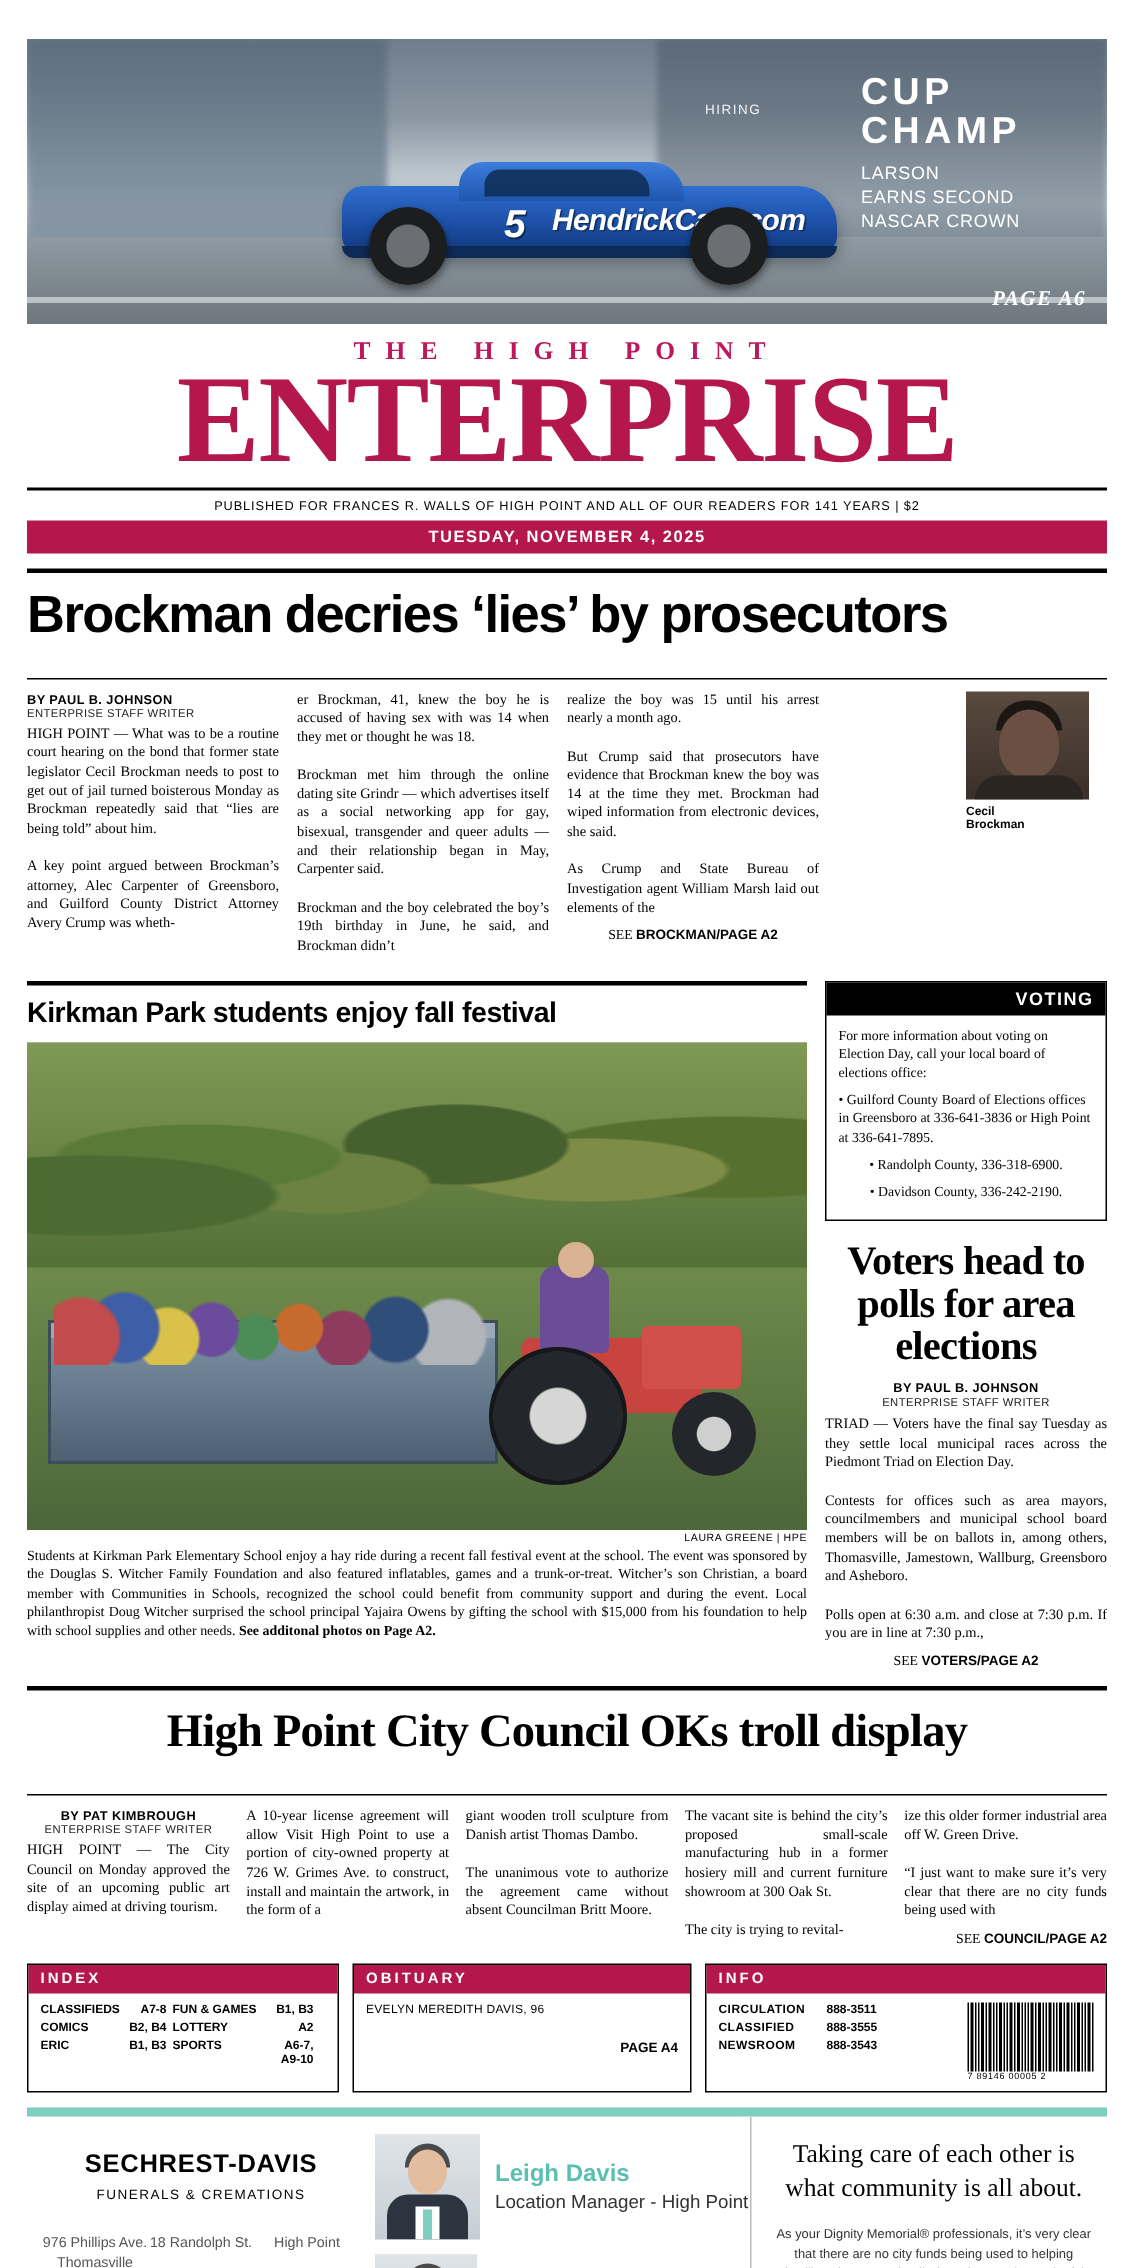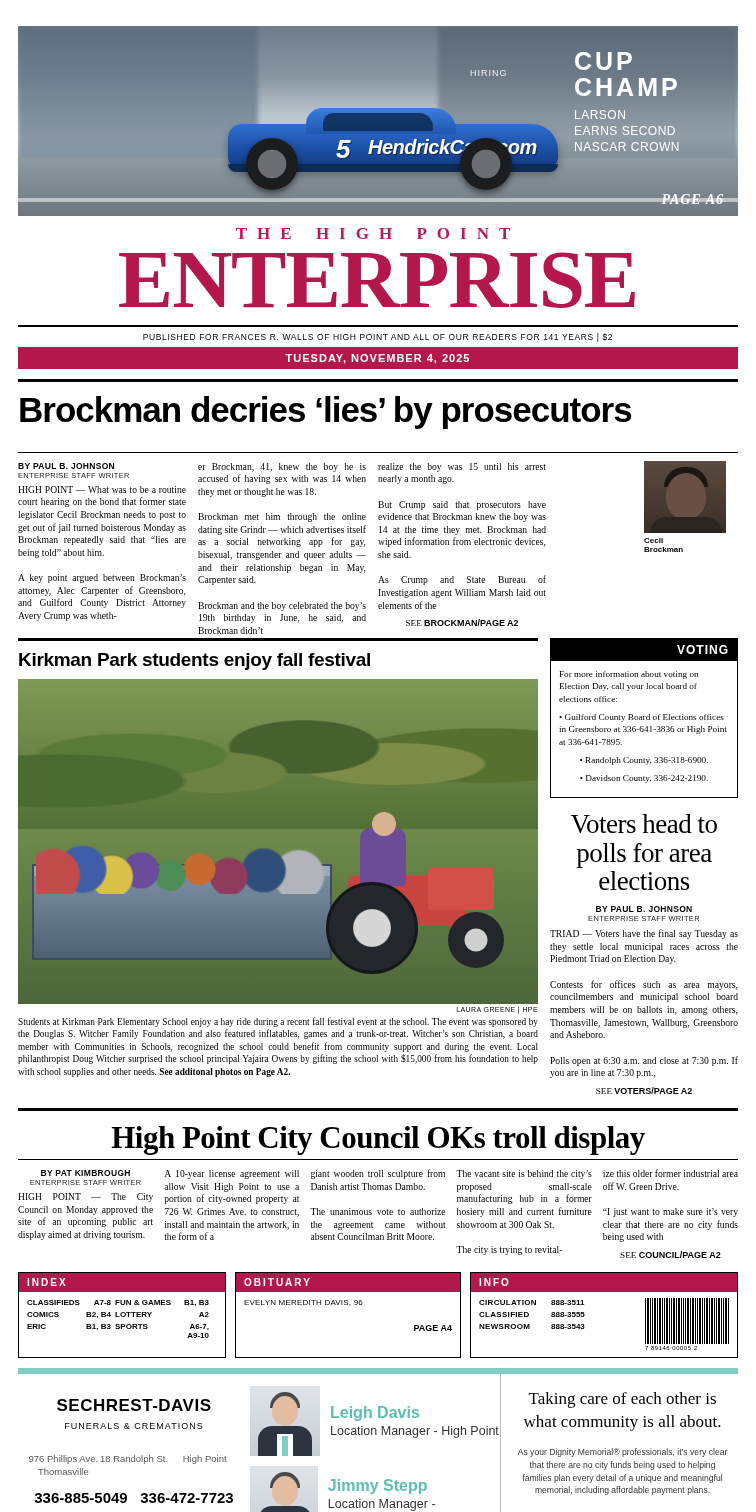--- a/index.html
+++ b/index.html
@@ -95,21 +95,21 @@
   .seeline { font-size:9.2px; margin-top:6px; }
   .seeline b { font-family:"Liberation Sans",sans-serif; font-size:9px;}
 
   .mug { width:82px; height:72px; background:linear-gradient(180deg,#5a4a3f,#3a2f29); position:relative; overflow:hidden;}
   .mug .face { position:absolute; left:22px; top:12px; width:40px; height:46px; border-radius:50% 50% 45% 45%; background:#6a5044;}
   .mug .hair { position:absolute; left:20px; top:6px; width:44px; height:20px; border-radius:22px 22px 0 0; background:#1d1713;}
   .mug .shoulders { position:absolute; left:6px; bottom:0; width:72px; height:16px; background:#2b2522; border-radius:18px 18px 0 0;}
   .mug-cap { font-family:"Liberation Sans",sans-serif; font-weight:bold; font-size:8px; line-height:1.15; margin-top:3px; }
 
   
-  .feature-wrap { display:grid; grid-template-columns: 520px 188px; column-gap:12px; margin-top:0; }
+  .feature-wrap { display:grid; grid-template-columns: 520px 188px; column-gap:12px; margin-top:16px; }
   .feature-rule { border-top:3px solid #000; }
   .feature-head {
     font-family:"Liberation Sans",sans-serif; font-weight:bold; font-size:19px; letter-spacing:-.3px; margin:8px 0 8px;
   }
   .photo {
     width:520px; height:325px; position:relative; overflow:hidden; background:#4e6136;
   }
   .sky2 { position:absolute; left:0; top:0; width:100%; height:120px; background:linear-gradient(180deg,#cfd9de,#e4e9ea);}
   .trees { position:absolute; left:0; top:0; width:100%; height:170px;
     background:
@@ -148,30 +148,30 @@
   .caption b { font-weight:bold; }
 
   
   .rail { }
   .rail-box { border:1px solid #000; }
   .rail-hdr { background:#000; color:#fff; font-family:"Liberation Sans",sans-serif; font-weight:bold; font-size:12px; letter-spacing:1px; padding:4px 8px;text-align:right;}
   .rail-body { padding:7px 8px 8px; font-size:9.2px; line-height:1.38; text-align:center;}
   .rail-body p { margin:0 0 5px; }
   .rail-left { text-align:left; }
   .voters-head {
-    font-family:"Liberation Serif",serif; font-weight:normal; font-size:27px; line-height:1.06;
+    font-family:"Liberation Serif",serif; font-weight:bold; font-size:27px; line-height:1.06;
     text-align:center; margin:12px 0 8px; letter-spacing:-.5px;
   }
   .rail-byline { text-align:center; }
 
   
   .council-rule { border-top:3px solid #000; margin-top:12px; }
   .council-head {
     font-family:"Liberation Serif",serif; font-weight:bold; font-size:31px; letter-spacing:-.5px;
-    text-align:center; margin:9px 0 3px;
+    text-align:center; margin:9px 0 24px;
   }
   .cols5 { display:grid; grid-template-columns: repeat(5, 1fr); column-gap:11px; }
 
   
   .bottom-bar { display:grid; grid-template-columns: 208px 226px 268px; column-gap:9px; margin-top:12px; }
   .bb-hdr { background:#b4174b; color:#fff; font-family:"Liberation Sans",sans-serif; font-weight:bold; font-size:10px; letter-spacing:2px; padding:4px 8px;}
   .bb-box { border:1px solid #000; }
   .bb-body { padding:6px 8px; font-family:"Liberation Sans",sans-serif; font-size:8px; }
   .idx-grid { display:grid; grid-template-columns: 54px 26px 60px 30px; column-gap:4px; row-gap:3px; font-weight:bold;}
   .idx-grid .v { text-align:right; }
@@ -364,21 +364,21 @@
     </div>
     <div>
       <div class="body-text" style="white-space:pre-line">The vacant site is behind the city’s proposed small-scale manufacturing hub in a former hosiery mill and current furniture showroom at 300 Oak St.
 
 The city is trying to revital-</div>
     </div>
     <div>
       <div class="body-text" style="white-space:pre-line">ize this older former industrial area off W. Green Drive.
 
 “I just want to make sure it’s very clear that there are no city funds being used with</div>
-      <div class="seeline" style="text-align:center">
+      <div class="seeline" style="text-align:right">
         <span>SEE </span><b>COUNCIL/PAGE A2</b>
       </div>
     </div>
   </div>
 
   <div class="bottom-bar">
     <div class="bb-box">
       <div class="bb-hdr">INDEX</div>
       <div class="bb-body">
         <div class="idx-grid">

